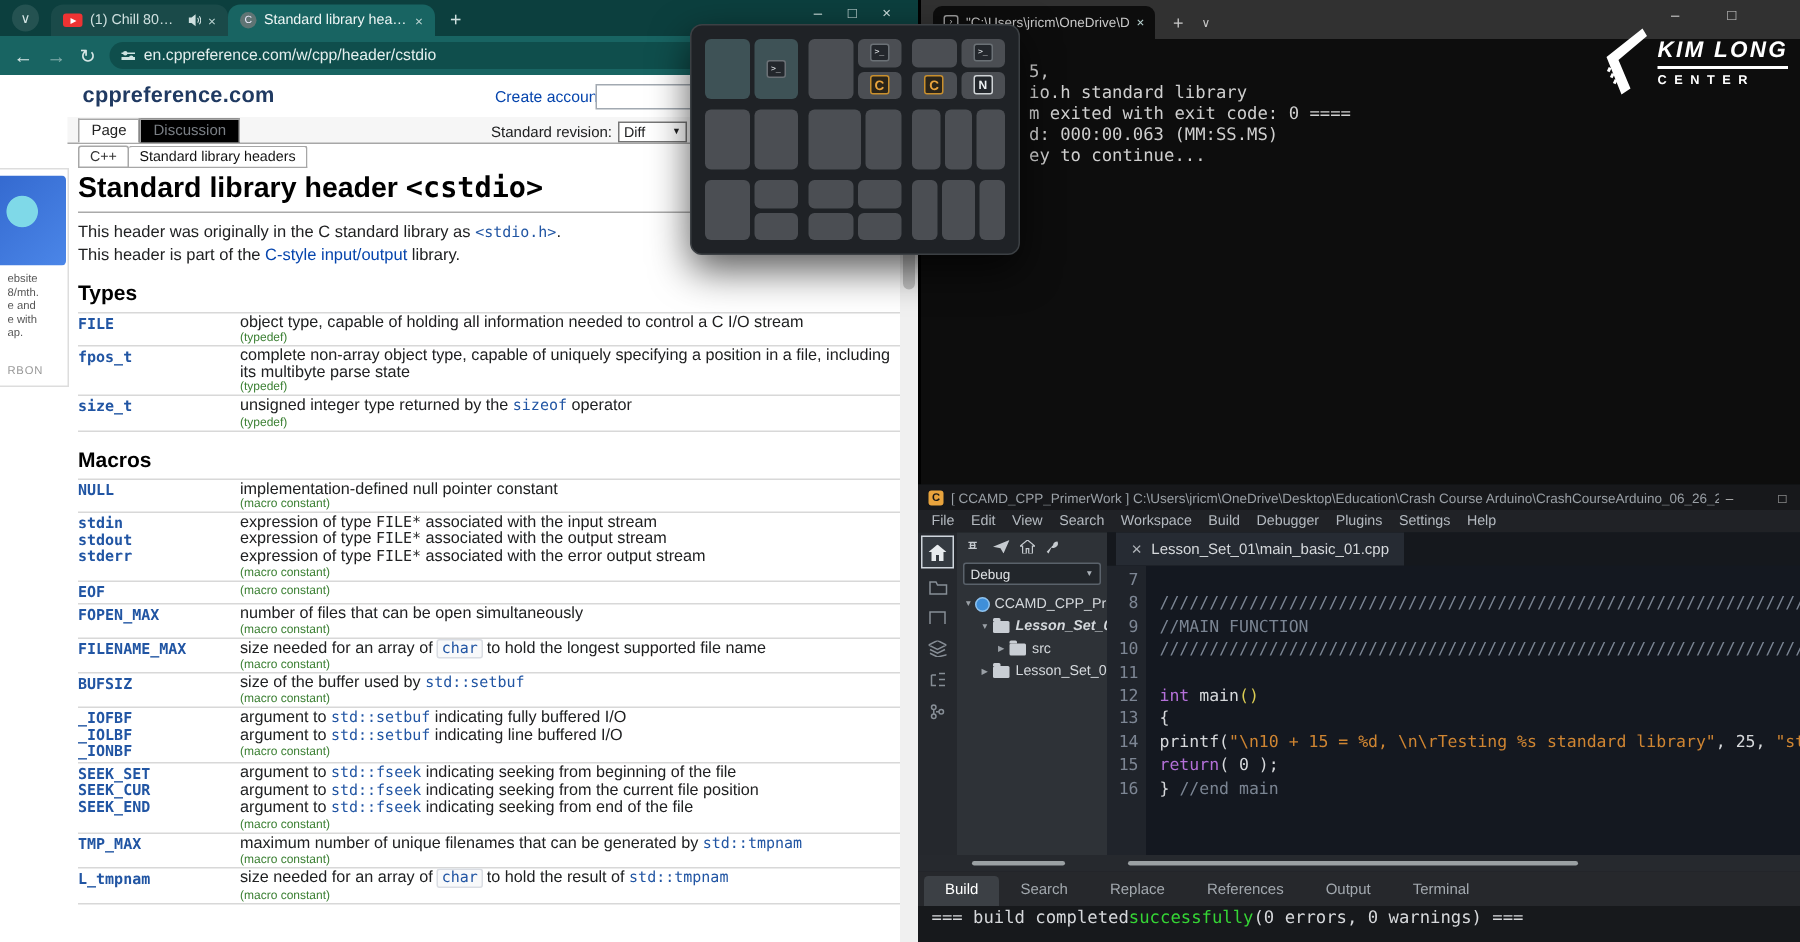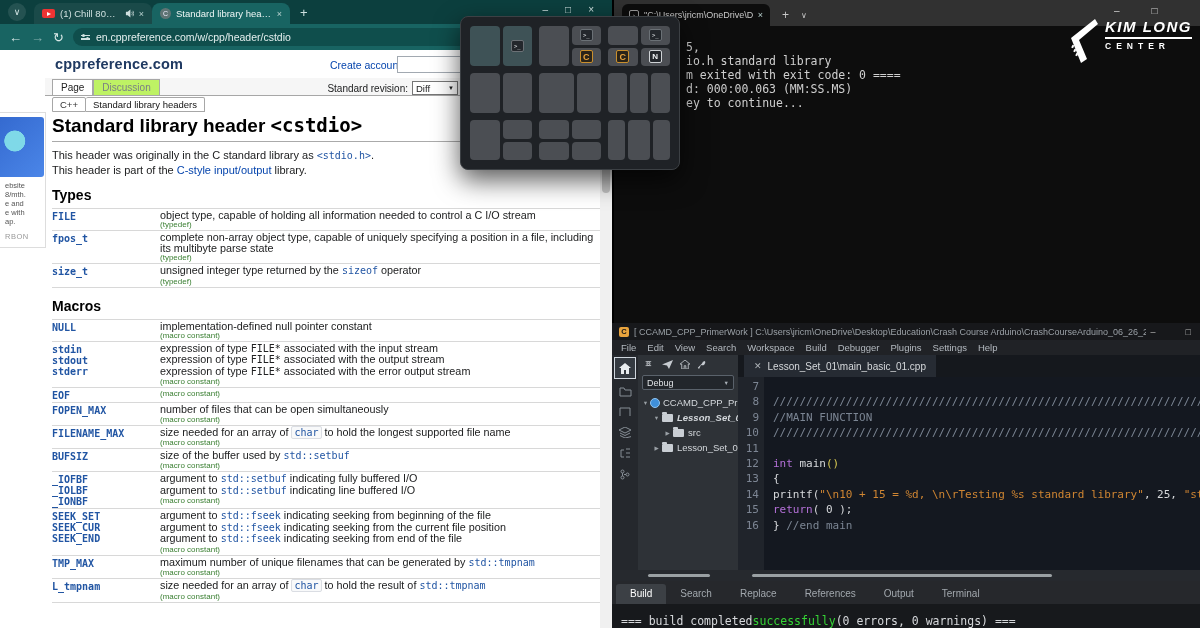--- a/index.html
+++ b/index.html
@@ -36,35 +36,35 @@
 
   
   #cpp-page{position:absolute;top:50px;left:0;right:12px;bottom:0;background:#fff;overflow:hidden;color:#202122}
   #cpp-scroll{position:absolute;top:50px;right:0;width:12px;bottom:0;background:#f0f0f0}
   #cpp-scroll .thumb{position:absolute;top:3px;left:2px;width:8px;height:140px;background:#c2c2c2;border-radius:4px}
   .cpp-site{position:absolute;left:55px;top:6px;font-size:14.5px;font-weight:bold;color:#203a62;letter-spacing:.2px}
   .cpp-create{position:absolute;left:330px;top:9px;font-size:10.5px;color:#0645ad}
   .cpp-search{position:absolute;left:397px;top:6px;width:100px;height:17px;border:1px solid #a2a9b1;background:#fff}
   .cpp-tabs{position:absolute;left:45px;right:0;top:28px;height:18px;background:#f6f6f6;
     border-bottom:1px solid #a7a7a7;display:flex;align-items:flex-end;padding-left:7px}
-  .ptab{font-size:10px;padding:2px 8px;border:1px solid #a7a7a7;border-bottom:none;background:#bef264;color:#7a7f85}
+  .ptab{font-size:10px;padding:2px 8px;border:1px solid #a7a7a7;border-bottom:none;background:#000000;color:#7a7f85}
   .ptab.active{background:#fff;color:#222}
   .cpp-rev{position:absolute;right:142px;top:31px;display:flex;align-items:center;gap:4px;font-size:10px}
   .revsel{width:46px;height:14px;border:1px solid #767676;background:#fff;font-size:9.5px;display:flex;
     align-items:center;justify-content:space-between;padding:0 3px}
   .revsel .car{font-size:6px}
   #cpp-crumbs{position:absolute;left:52px;top:47px;display:flex}
   .crumb{font-size:9.5px;padding:1px 7px;border:1px solid #a7a7a7;background:#fff;color:#333;border-radius:2px 2px 0 0}
   .crumb+.crumb{border-left:none;color:#111}
   
   #cpp-ad{position:absolute;left:-34px;top:62px;width:80px;background:#fff;border:1px solid #ddd;padding:4px 3px 6px 38px}
   .ad-img{height:60px;margin-left:-34px;margin-right:-2px;border-radius:3px;
     background:radial-gradient(circle at 60% 40%,#7fd9e8 0 18%,transparent 19%),linear-gradient(135deg,#2e62c9,#4b86e8);margin-bottom:4px}
   .ad-line{font-size:7.5px;line-height:9px;color:#555}
-  .ad-brand{font-size:7.5px;color:#999;margin-top:6px;letter-spacing:.5px}
+  .ad-brand{font-size:7.5px;color:#999;margin-top:16px;letter-spacing:.5px}
   
   #cpp-content{position:absolute;left:52px;top:64px;width:548px}
   .h1{font-size:19px;font-weight:bold;color:#000;border-bottom:1px solid #aaa;padding-bottom:4px;margin-bottom:6px}
   .h1 .h1code{font-family:"DejaVu Sans Mono",monospace}
   .p-line{font-size:11px;line-height:14px;color:#202122}
   .sec-h{font-size:14px;font-weight:bold;color:#000;margin:10px 0 5px}
   .ctable{width:100%}
   .crow{display:flex;border-top:1px solid #d8d8d8;padding:1px 0}
   .ctable .crow:last-child{border-bottom:1px solid #d8d8d8}
   .cnames{width:108px;flex:none;padding-top:1px}
@@ -100,21 +100,21 @@
     display:flex;align-items:center;gap:5px;padding:0 7px;color:#c8c8c8;font-size:9px}
   .term-tab .ttl{flex:1;overflow:hidden;white-space:nowrap}
   .termtab-ico{width:10px;height:10px;border:1px solid #9a9a9a;border-radius:2px;color:#cfcfcf;font-size:6px;
     display:flex;align-items:center;justify-content:center;flex:none}
   .term-plus{color:#c8c8c8;font-size:12px;margin:0 0 4px 12px}
   .term-chev{color:#c8c8c8;font-size:8px;margin:0 0 6px 12px}
   .term-ctrls{position:absolute;top:0;left:500px;display:flex;gap:32px;color:#cfcfcf;font-size:10px;padding-top:5px}
   #term-lines{padding:14px 0 0 72px;font-family:"DejaVu Sans Mono",monospace;font-size:11.5px;line-height:14px;color:#cfcfcf}
 
   
-  #kimlogo{position:absolute;right:8px;top:18px;display:flex;gap:7px;z-index:5}
+  #kimlogo{position:absolute;right:8px;top:18px;display:flex;align-items:center;gap:7px;z-index:5}
   .kl-text{display:flex;flex-direction:column}
   .kl-top{font-size:15px;font-weight:bold;font-style:italic;color:#fff;letter-spacing:1.5px;white-space:nowrap}
   .kl-div{height:2px;background:#fff;margin:2px 0}
   .kl-bottom{font-size:8.5px;color:#fff;letter-spacing:5px;font-weight:bold;white-space:nowrap}
 
   
   #cl{position:absolute;left:612px;top:323px;width:588px;height:305px;background:#1b1e23;overflow:hidden}
   .cl-title{position:relative;height:17px;background:#17181b;display:flex;align-items:center;padding:0 7px;gap:5px}
   .cl-c{width:10px;height:10px;background:#e8a33d;border-radius:2px;color:#141414;font-size:7.5px;font-weight:bold;
     display:flex;align-items:center;justify-content:center;flex:none}
@@ -146,21 +146,21 @@
   .cl-code{flex:1;display:flex;font-family:"DejaVu Sans Mono",monospace;font-size:11px;line-height:15.4px;overflow:hidden}
   #cl-gutter{width:26px;background:#20242b;color:#7d8694;text-align:right;padding:2px 5px 0 0;flex:none}
   #cl-lines{padding:2px 0 0 9px;white-space:pre;overflow:hidden;flex:1}
   .cmt{color:#7b8593}.kw{color:#b470d8}.pln{color:#d6d8db}.par{color:#d8ca52}.str{color:#cf8532}
   .cl-scroll{position:relative;height:11px;background:#26292e}
   .sthumb{position:absolute;top:4px;height:3px;background:#9aa0a3;border-radius:2px}
   #cl-btabs{height:23px;background:#26282c;display:flex;align-items:flex-end;padding-left:4px}
   .bt{font-size:10px;color:#a2a8ae;padding:4px 14px 5px}
   .bt.active{background:#3c4045;color:#fff;border-radius:3px 3px 0 0}
   #cl-out{height:24px;background:#17191c;font-family:"DejaVu Sans Mono",monospace;font-size:11.5px;
-    display:flex;align-items:flex-end;padding-left:9px;color:#d8dadd}
+    display:flex;align-items:flex-start;padding-left:9px;color:#d8dadd}
   .ok{color:#35d435;font-weight:normal}
 </style>
 </head>
 <body>
 
 <div id="screen">
 
   <div id="browser">
     <div class="tabbar">
       <div class="tabsearch">∨</div>

